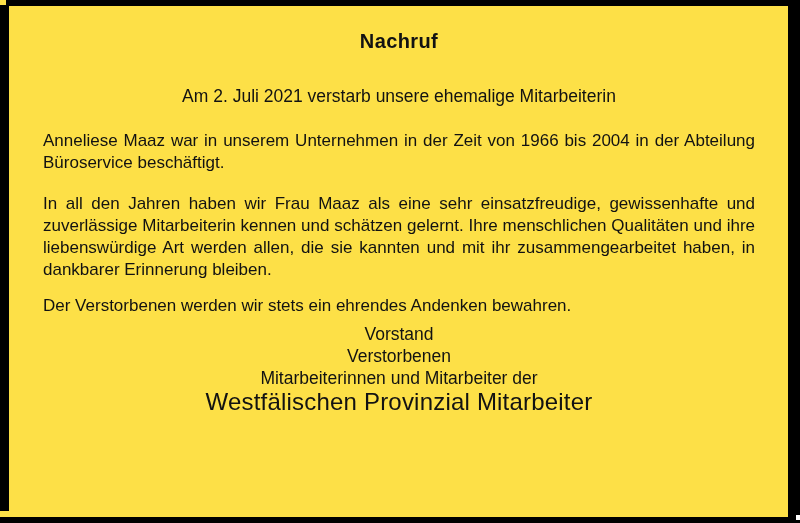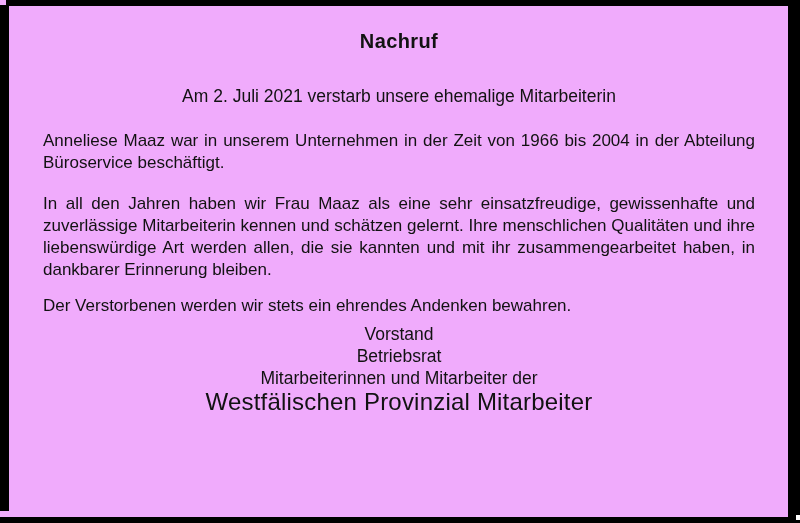--- a/index.html
+++ b/index.html
@@ -4,21 +4,21 @@
 <style>
   html, body {
     margin: 0;
     padding: 0;
     background: #ffffff;
   }
   .page {
     position: relative;
     width: 800px;
     height: 523px;
-    background: #f0abfc;
+    background: #fde047;
     overflow: hidden;
     font-family: "Liberation Sans", "DejaVu Sans", sans-serif;
     color: #121212;
   }
   
   .bar { position: absolute; background: #000000; }
   .bar-top    { top: 0; left: 6px; right: 0; height: 6px; }
   .bar-right  { top: 0; right: 0; width: 12px; bottom: 0; }
   .bar-bottom { bottom: 0; left: 0; right: 0; height: 6px; }
   .bar-left   { top: 5px; left: 0; width: 9px; height: 506px; }
@@ -94,19 +94,19 @@
 
 
     <p class="par par-1">Anneliese Maaz war in unserem Unternehmen in der Zeit von 1966 bis 2004 in der Abteilung Büroservice beschäftigt.</p>
 
     <p class="par par-2">In all den Jahren haben wir Frau Maaz als eine sehr einsatzfreudige, gewissenhafte und zuverlässige Mitarbeiterin kennen und schätzen gelernt. Ihre menschlichen Qualitäten und ihre liebenswürdige Art werden allen, die sie kannten und mit ihr zusammengearbeitet haben, in dankbarer Erinnerung bleiben.</p>
 
     <p class="par par-3">Der Verstorbenen werden wir stets ein ehrendes Andenken bewahren.</p>
 
     <div class="signature">
       <div class="sig-line">Vorstand</div>
-      <div class="sig-line">Betriebsrat</div>
+      <div class="sig-line">Verstorbenen</div>
       <div class="sig-line">Mitarbeiterinnen und Mitarbeiter der</div>
       <div class="org">Westfälischen Provinzial Mitarbeiter</div>
     </div>
 
   </div>
 </div>
 
 </body></html>

